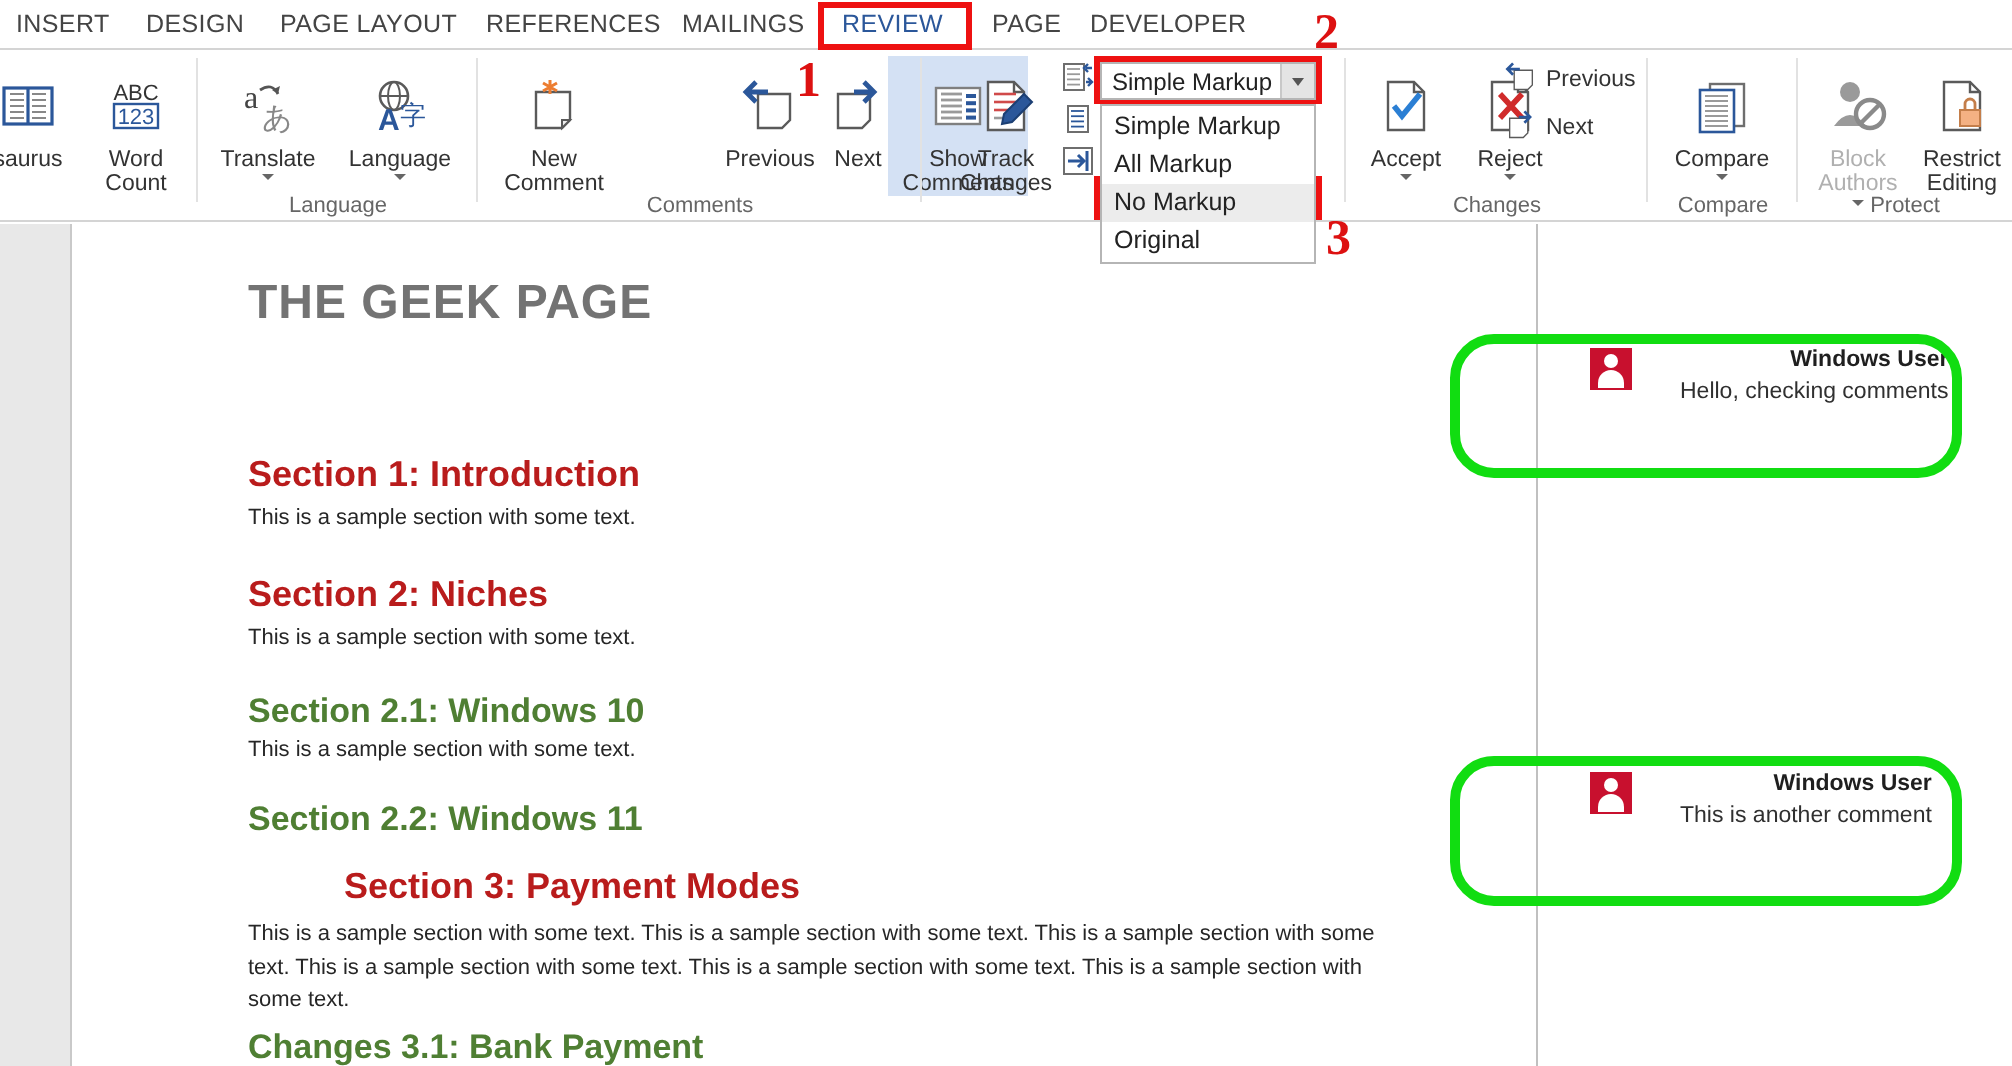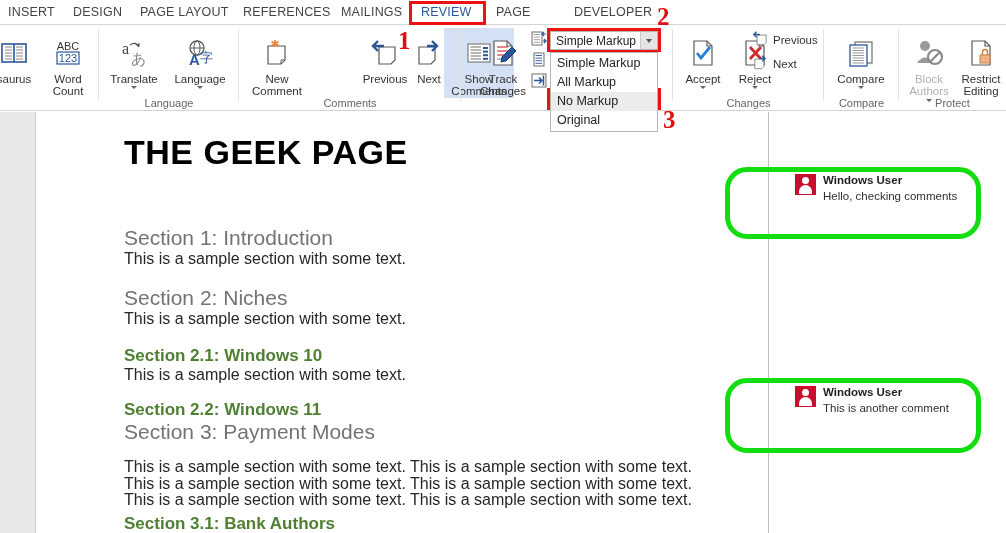--- a/index.html
+++ b/index.html
@@ -109,38 +109,38 @@
     border-left: 1px solid #c9c9c9;
   }
   .cmtpane {
     position: absolute; left: 768px; top: 112px; width: 238px; height: 421px;
     background: #ffffff;
     border-left: 1px solid #c0c0c0;
   }
 
   .doc-inner { position: absolute; left: 88px; top: 23px; width: 580px; }
   .doc-title {
-    font-size: 34px; font-weight: bold; color: #000000;
+    font-size: 24px; font-weight: bold; color: #737373;
     letter-spacing: .5px; line-height: 34px;
   }
   .h1 {
-    font-size: 21px; font-weight: normal; color: #737373;
+    font-size: 18px; font-weight: bold; color: #b91c1c;
     line-height: 25px;
   }
   .h2 {
     font-size: 17px; font-weight: bold; color: #4f7f33;
     line-height: 21px;
   }
   .body {
-    font-size: 16px; color: #262626; line-height: 16.5px;
+    font-size: 11px; color: #262626; line-height: 16.5px;
   }
 
   
   .comment { position: absolute; left: 26px; width: 196px; }
-  .chead { display: flex; align-items: flex-start; gap: 7px; }
+  .chead { display: flex; align-items: flex-start; gap: 24px; text-align: right; }
   .avatar {
     width: 21px; height: 21px; background: #c8102e;
     position: relative; flex: 0 0 21px;
   }
   .avatar::before {
     content: ""; position: absolute; left: 7px; top: 3px;
     width: 7px; height: 7px; border-radius: 50%; background: #ffffff;
   }
   .avatar::after {
     content: ""; position: absolute; left: 4px; top: 11px;
@@ -170,21 +170,21 @@
 <div id="app">
 
   <div class="tabbar" id="tabbar">
       <div class="tab" style="left: 8px;">INSERT</div>
       <div class="tab" style="left: 73px;">DESIGN</div>
       <div class="tab" style="left: 140px;">PAGE LAYOUT</div>
       <div class="tab" style="left: 243px;">REFERENCES</div>
       <div class="tab" style="left: 341px;">MAILINGS</div>
       <div class="tab active" style="left: 421px;">REVIEW</div>
       <div class="tab" style="left: 496px;">PAGE</div>
-      <div class="tab" style="left: 574px;">DEVELOPER</div>
+      <div class="tab" style="left: 545px;">DEVELOPER</div>
     </div>
 
   <div class="ribbon" id="ribbon">
       <div class="rgroup" style="left: 0px; width: 99px;">
         <div class="bigbtn" style="left: -12px; width: 52px; height: auto;">
           <span class="ico"><svg width="30" height="30" viewBox="0 0 30 30">
               <rect x="3" y="6" width="24" height="18" fill="#fff" stroke="#2b579a" stroke-width="1.6"></rect>
               <line x1="15" y1="6" x2="15" y2="24" stroke="#2b579a" stroke-width="1.6"></line>
               <line x1="6" y1="9" x2="13" y2="9" stroke="#888" stroke-width="1"></line>
               <line x1="17" y1="9" x2="24" y2="9" stroke="#888" stroke-width="1"></line>
@@ -397,23 +397,23 @@
     <div class="doc-inner">
       <div class="doc-title">THE GEEK PAGE</div>
       <div id="doc-blocks" style="position: relative;">
           <div class="h1" style="position: absolute; top: 56px; width: 580px;">Section 1: Introduction</div>
           <div class="body" style="position: absolute; top: 82px; width: 580px;">This is a sample section with some text.</div>
           <div class="h1" style="position: absolute; top: 116px; width: 580px;">Section 2: Niches</div>
           <div class="body" style="position: absolute; top: 142px; width: 580px;">This is a sample section with some text.</div>
           <div class="h2" style="position: absolute; top: 176px; width: 580px;">Section 2.1: Windows 10</div>
           <div class="body" style="position: absolute; top: 198px; width: 580px;">This is a sample section with some text.</div>
           <div class="h2" style="position: absolute; top: 230px; width: 580px;">Section 2.2: Windows 11</div>
-          <div class="h1" style="position: absolute; top: 250px; width: 580px;">Section 3: Payment Modes</div>
+          <div class="h1" style="position: absolute; top: 262px; width: 580px; margin-left: 48px;">Section 3: Payment Modes</div>
           <div class="body" style="position: absolute; top: 290px; width: 580px;">This is a sample section with some text. This is a sample section with some text. This is a sample section with some text. This is a sample section with some text. This is a sample section with some text. This is a sample section with some text.</div>
-          <div class="h2" style="position: absolute; top: 344px; width: 580px;">Section 3.1: Bank Authors</div>
+          <div class="h2" style="position: absolute; top: 344px; width: 580px;">Changes 3.1: Bank Payment</div>
         </div>
     </div>
   </div>
 
   <div class="cmtpane" id="cmtpane">
       <div class="comment" style="top: 62px;">
         <div class="chead">
           <div class="avatar"></div>
           <div>
             <div class="cname">Windows User</div>

